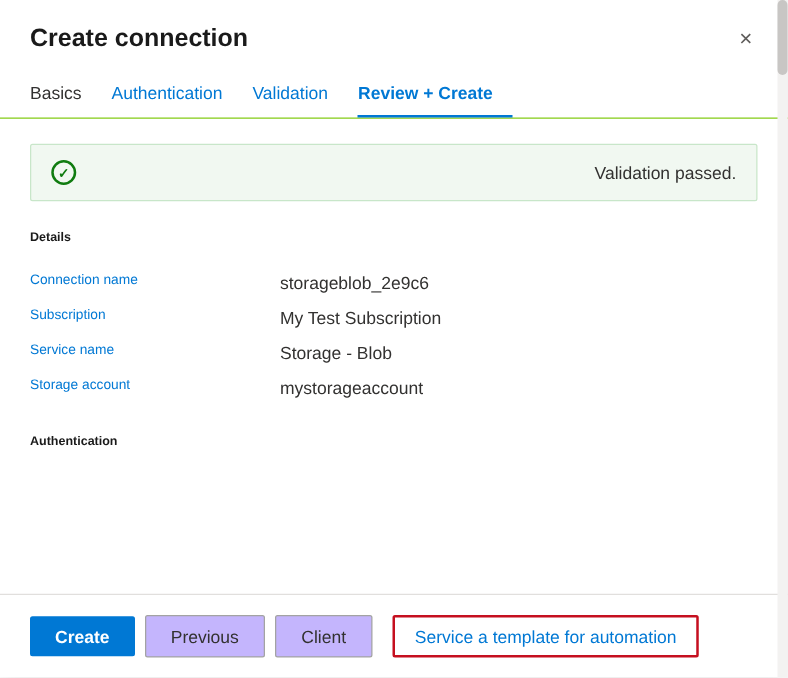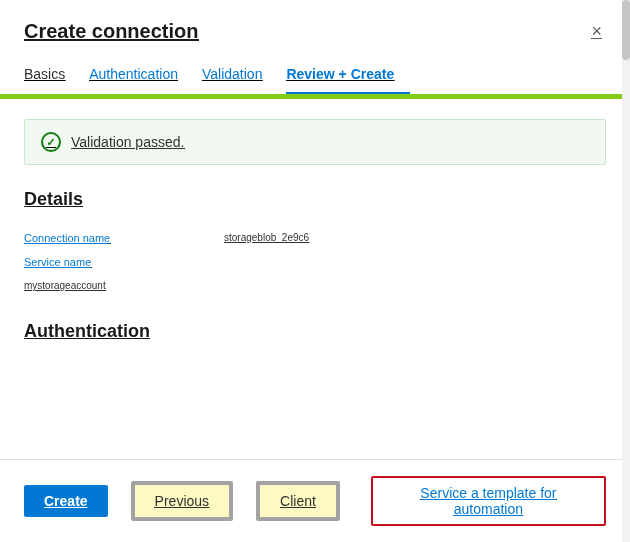--- a/index.html
+++ b/index.html
@@ -1,15 +1,15 @@
 <!DOCTYPE html>
 <html><head>
   <meta charset="utf-8">
   <style>
-    * { box-sizing: border-box; margin: 0; padding: 0; text-decoration: underline; }
+    * { box-sizing: border-box; margin: 0; padding: 0; }
     body {
       font-family: 'Segoe UI', Arial, sans-serif;
       font-size: 14px;
       background: #f5f5f5;
       display: flex;
       justify-content: center;
       align-items: center;
       min-height: 100vh;
     }
     .dialog {
@@ -55,21 +55,21 @@
       top: 0;
       right: 0;
       width: 8px;
       height: 60px;
       background: #c8c6c4;
       border-radius: 4px;
     }
     .tabs {
       display: flex;
       padding: 0 24px;
-      border-bottom: 5px solid #84cc16;
+      border-bottom: 1px solid #84cc16;
       gap: 0;
     }
     .tab {
       padding: 10px 16px 10px 0;
       margin-right: 8px;
       font-size: 14px;
       color: #0078d4;
       cursor: pointer;
       border-bottom: 2px solid transparent;
       text-decoration: none;
@@ -92,20 +92,21 @@
     }
     .validation-banner {
       display: flex;
       align-items: center;
       gap: 10px;
       background: #f1f8f1;
       border: 1px solid #c8e6c9;
       border-radius: 2px;
       padding: 12px 16px;
       margin-bottom: 24px;
+      justify-content: space-between;
     }
     .check-icon {
       width: 20px;
       height: 20px;
       border-radius: 50%;
       border: 2px solid #107c10;
       display: flex;
       align-items: center;
       justify-content: center;
       flex-shrink: 0;
@@ -114,64 +115,64 @@
       content: '✓';
       color: #107c10;
       font-size: 11px;
       font-weight: bold;
     }
     .validation-text {
       color: #323130;
       font-size: 14px;
     }
     .section-title {
-      font-size: 18px;
+      font-size: 10px;
       font-weight: 600;
       color: #1a1a1a;
       margin-bottom: 16px;
     }
     .details-table {
       width: 100%;
       margin-bottom: 24px;
     }
     .detail-row {
       display: flex;
       padding: 6px 0;
     }
     .detail-label {
       width: 200px;
       flex-shrink: 0;
       color: #0078d4;
       font-size: 11px;
     }
     .detail-value {
       color: #323130;
-      font-size: 10px;
+      font-size: 14px;
     }
     .footer {
       display: flex;
       align-items: center;
       padding: 16px 24px;
       border-top: 1px solid #e1dfdd;
-      gap: 23px;
+      gap: 8px;
     }
     .btn-create {
       background: #0078d4;
       color: #fff;
       border: none;
       padding: 8px 20px;
       font-size: 14px;
       cursor: pointer;
       border-radius: 2px;
       font-weight: 600;
     }
     .btn-secondary {
-      background: #fef9c3;
-      color: #323130;
-      border: 4px solid #a3a3a3;
+      background: #c4b5fd;
+      color: #323130;
+      border: 1px solid #a3a3a3;
       padding: 8px 20px;
       font-size: 14px;
       cursor: pointer;
       border-radius: 2px;
     }
     .btn-template {
       background: #fff;
       color: #0078d4;
       border: 2px solid #c50f1f;
       padding: 7px 16px;
@@ -209,23 +210,29 @@
       <span class="validation-text">Validation passed.</span>
     </div>
 
     <div class="section-title">Details</div>
     <div class="details-table">
       <div class="detail-row">
         <span class="detail-label">Connection name</span>
         <span class="detail-value">storageblob_2e9c6</span>
       </div>
       <div class="detail-row">
+        <span class="detail-label">Subscription</span>
+        <span class="detail-value">My Test Subscription</span>
+      </div>
+      <div class="detail-row">
         <span class="detail-label">Service name</span>
-      </div>
-      <div class="detail-row">
+        <span class="detail-value">Storage - Blob</span>
+      </div>
+      <div class="detail-row">
+        <span class="detail-label">Storage account</span>
         <span class="detail-value">mystorageaccount</span>
       </div>
     </div>
 
     <div class="section-title">Authentication</div>
 
   </div>
 
   <div class="footer">
     <button class="btn-create">Create</button>

